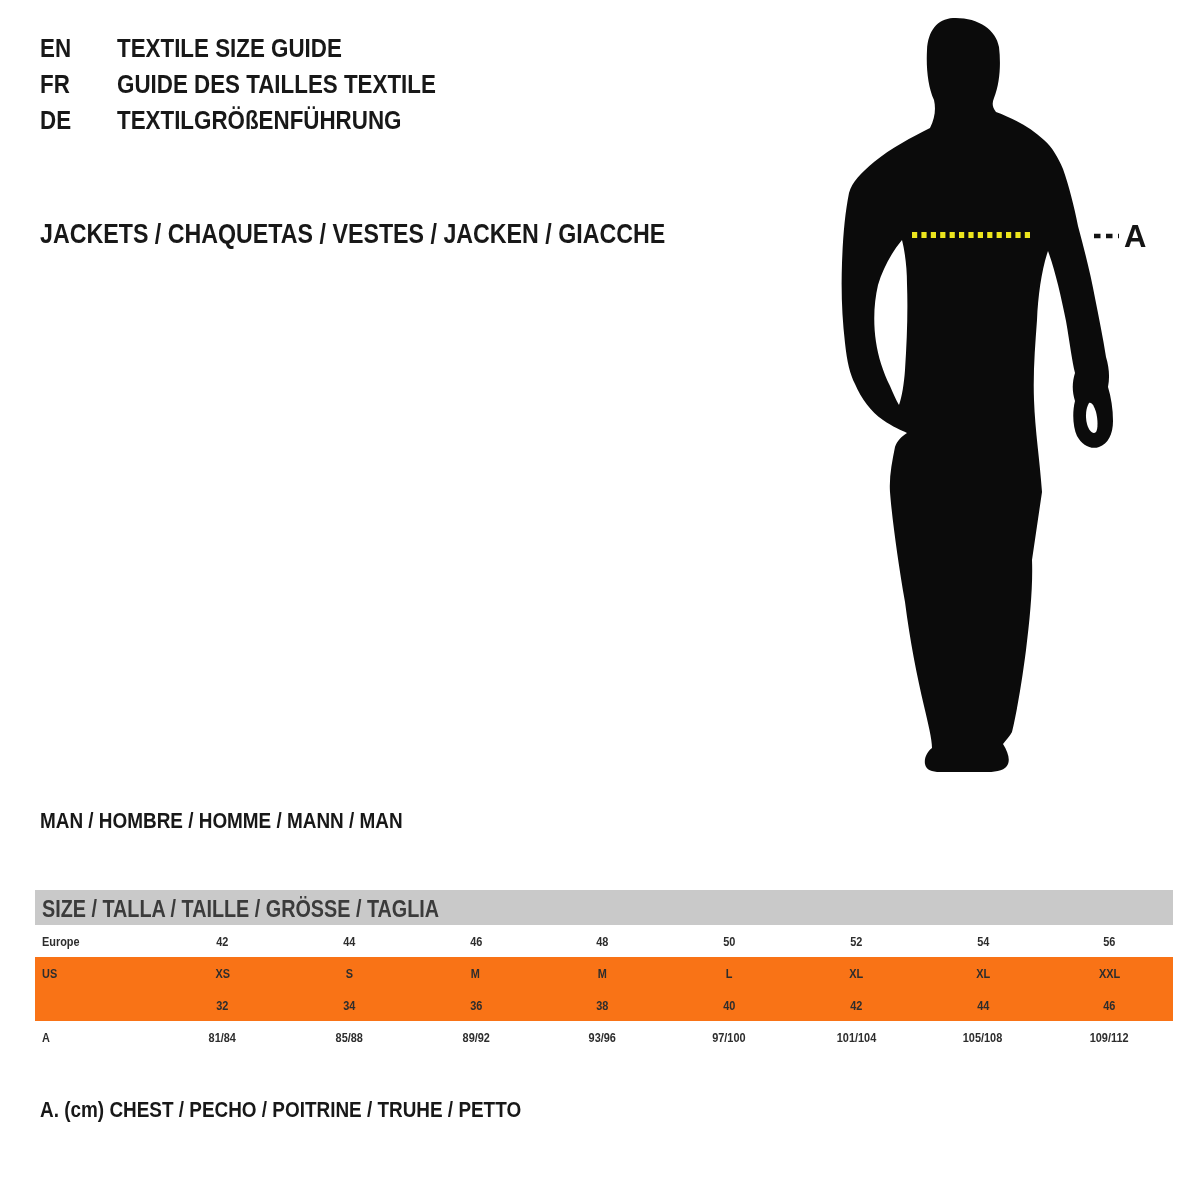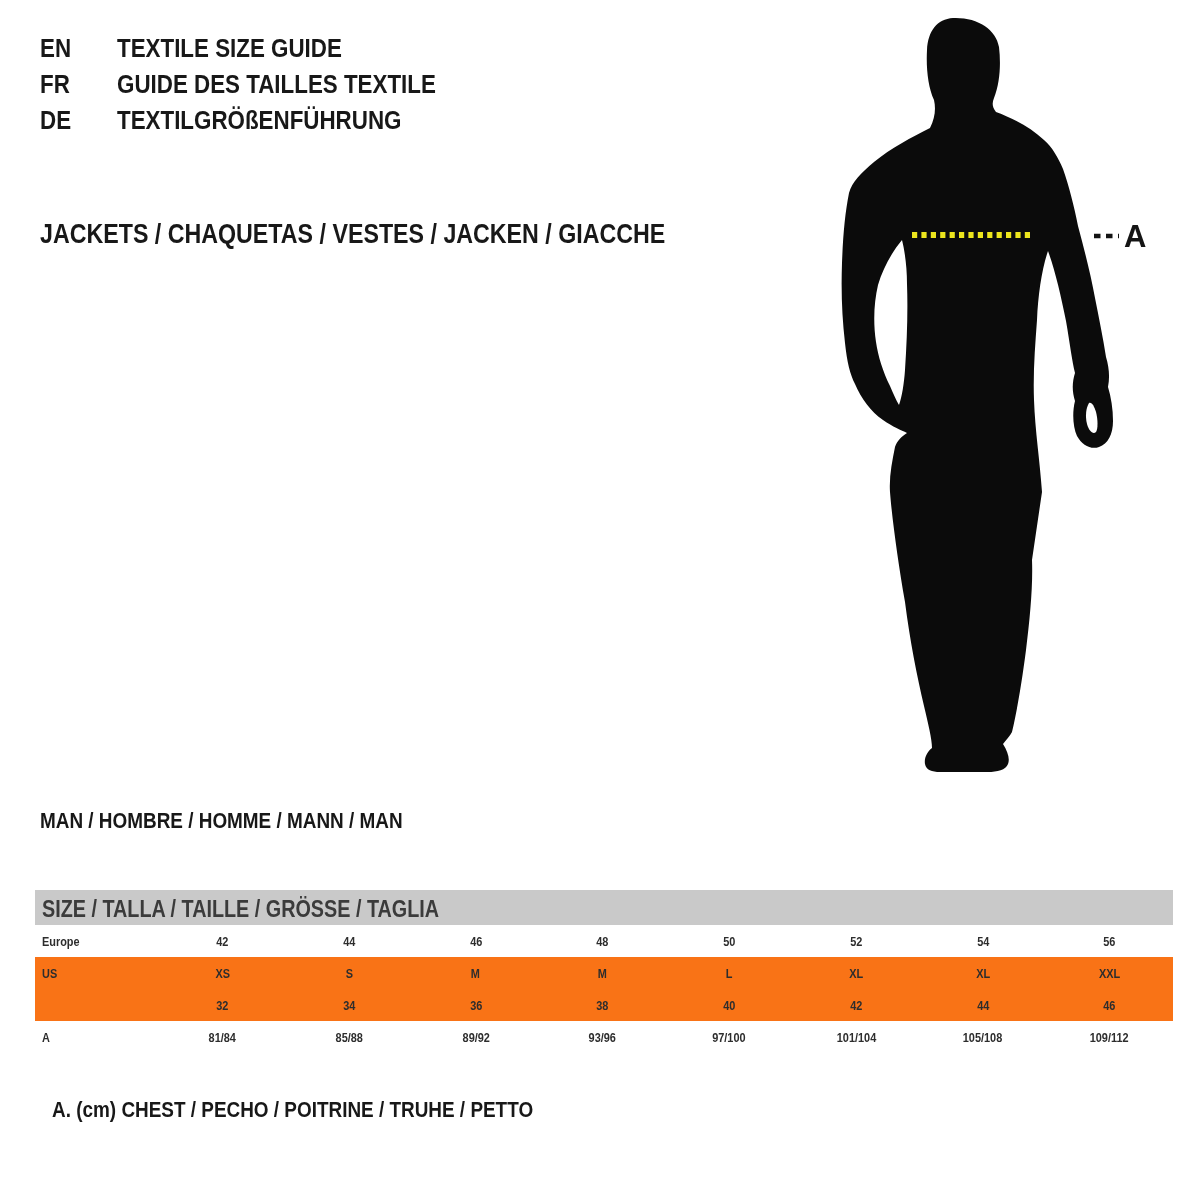--- a/index.html
+++ b/index.html
@@ -27,21 +27,21 @@
   #size-table{position:absolute;left:35px;top:890px;width:1138px;border-collapse:collapse;table-layout:fixed;}
   #size-table th{height:31px;background:#c9c9c9;text-align:left;font-size:23px;
                  font-weight:bold;color:#3b3b3b;padding:4px 0 0 7px;}
   #size-table td{height:32px;font-size:13px;font-weight:bold;color:#2d2d2d;text-align:center;padding:0;}
   #size-table td.rowlabel{text-align:left;padding-left:7px;}
   #size-table col.labelcol{width:124px;}
   #size-table tr.shaded{background:#f97316;}
   .rowlabel .cond-c{transform-origin:0 50%;}
 
   
-  #footnote{position:absolute;left:52px;top:1097px;font-size:22px;font-weight:bold;}
+  #footnote{position:absolute;left:40px;top:1097px;font-size:22px;font-weight:bold;}
 </style>
 </head>
 <body>
 
 <div id="lang-block">
   <div class="lang-row">
     <span class="lang-code"><span class="cond">EN</span></span><span class="cond">TEXTILE SIZE GUIDE</span>
   </div>
   <div class="lang-row">
     <span class="lang-code"><span class="cond">FR</span></span><span class="cond">GUIDE DES TAILLES TEXTILE</span>

